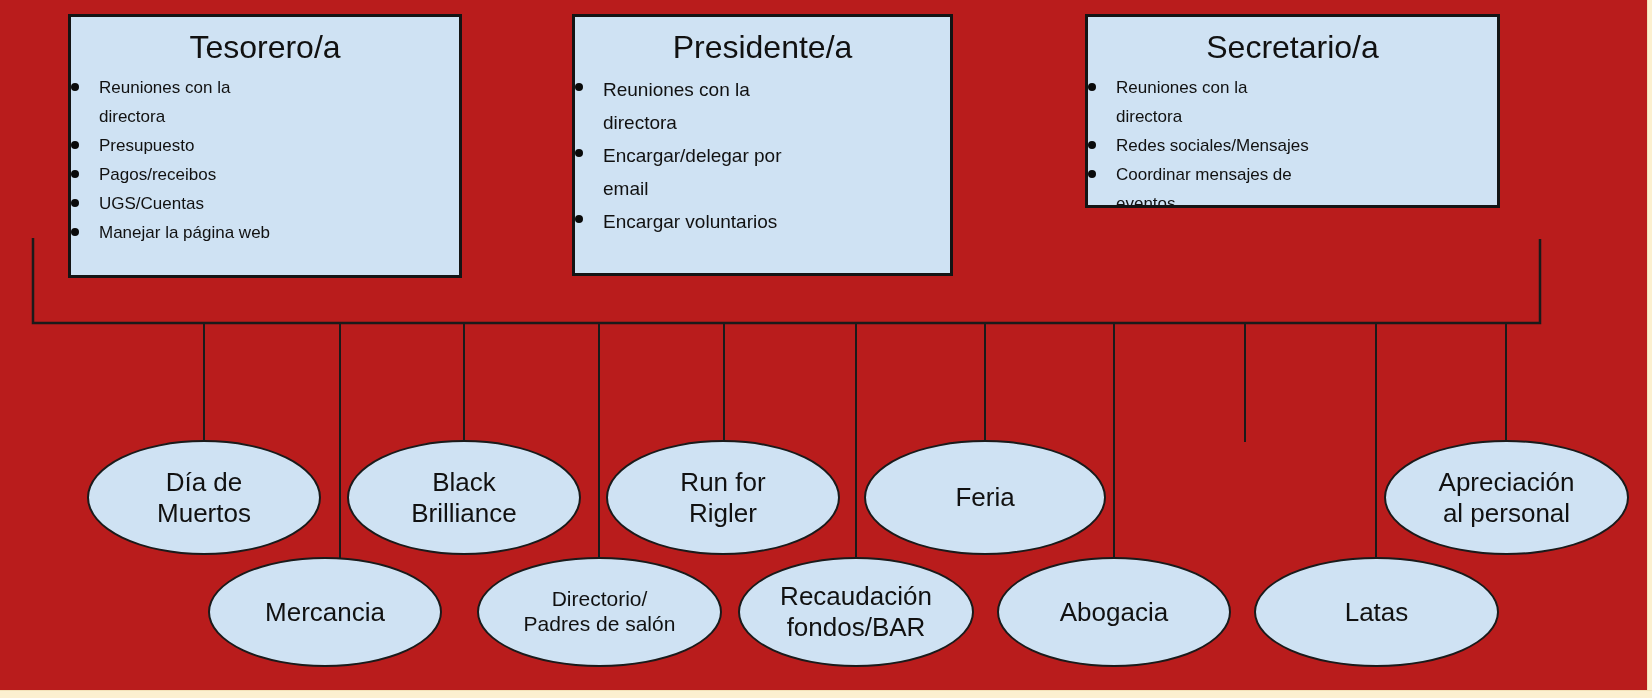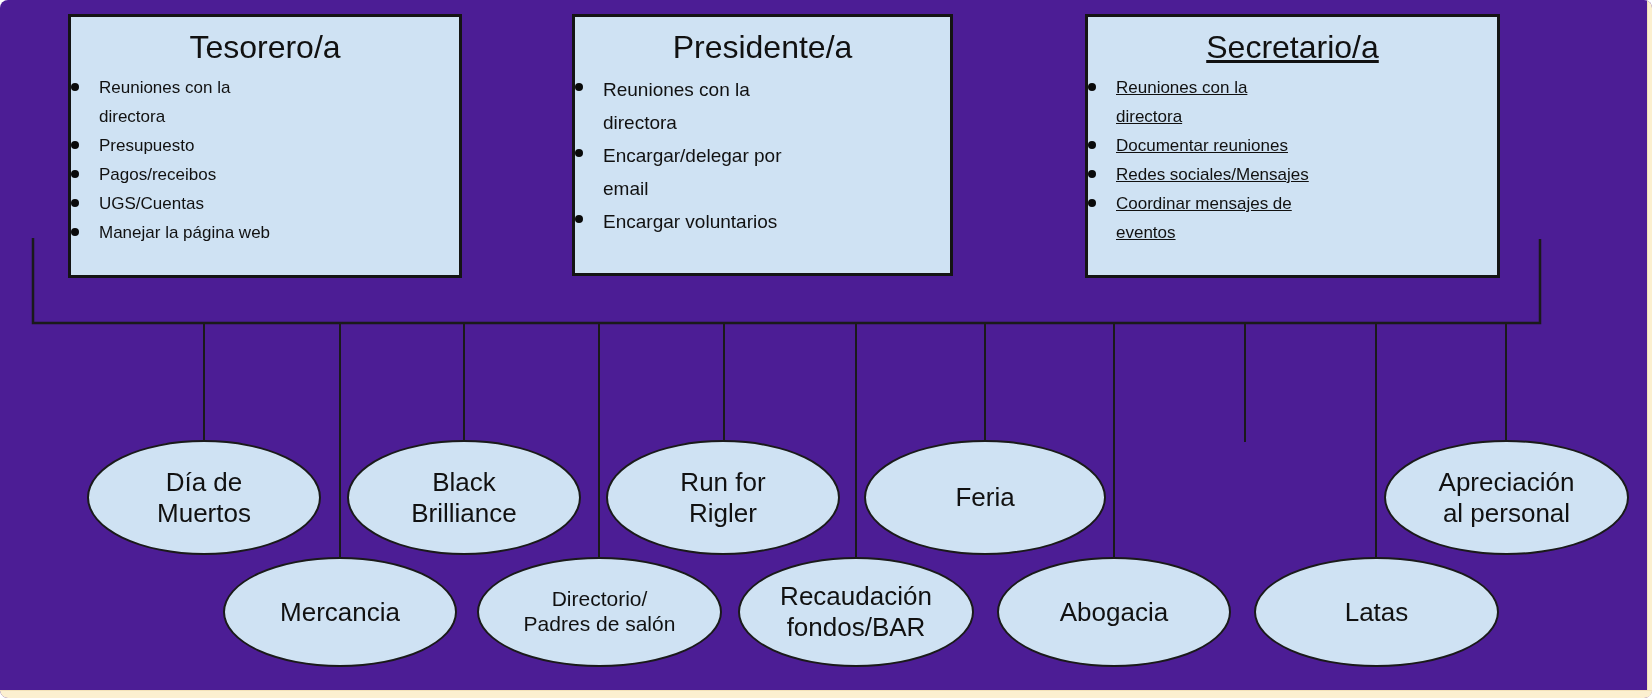--- a/index.html
+++ b/index.html
@@ -1,23 +1,22 @@
 <!DOCTYPE html>
 <html><head>
 <meta charset="utf-8">
 <style>
   html,body{margin:0;padding:0;background:#ffffff;}
   .canvas{
     position:relative;
     width:1652px;height:698px;
-    background:#4c1d95;
+    background:#b91c1c;
     overflow:hidden;
     font-family:"Liberation Sans", sans-serif;
     color:#111111;
-    border-radius:8px;
   }
   svg.lines{position:absolute;left:0;top:0;z-index:1;}
   .role-box{
     position:absolute;
     box-sizing:border-box;
     background:#cfe2f3;
     border:3px solid #141414;
     overflow:hidden;
     z-index:2;
   }
@@ -111,26 +110,25 @@
     <div class="role-title">Presidente/a</div>
     <ul class="duties duties-b">
       <li>Reuniones con la
 directora</li>
       <li>Encargar/delegar por
 email</li>
       <li>Encargar voluntarios</li>
     </ul>
   </div>
 
-  <div class="role-box" style="left:1085px;top:14px;width:415px;height:264px;text-decoration:underline;">
+  <div class="role-box" style="left:1085px;top:14px;width:415px;height:194px;">
     <div class="role-title">Secretario/a</div>
     <ul class="duties duties-c">
       <li>Reuniones con la
 directora</li>
-      <li>Documentar reuniones</li>
       <li>Redes sociales/Mensajes</li>
       <li>Coordinar mensajes de
 eventos</li>
     </ul>
   </div>
 
   <div class="ellipse" style="left:87px;top:440px;width:234px;height:115px;">
     <span class="ellipse-label">Día de
 Muertos</span>
   </div>
@@ -143,21 +141,21 @@
 Rigler</span>
   </div>
   <div class="ellipse" style="left:864px;top:440px;width:242px;height:115px;">
     <span class="ellipse-label">Feria</span>
   </div>
   <div class="ellipse" style="left:1384px;top:440px;width:245px;height:115px;">
     <span class="ellipse-label">Apreciación
 al personal</span>
   </div>
 
-  <div class="ellipse" style="left:223px;top:557px;width:234px;height:110px;">
+  <div class="ellipse" style="left:208px;top:557px;width:234px;height:110px;">
     <span class="ellipse-label">Mercancia</span>
   </div>
   <div class="ellipse" style="left:477px;top:557px;width:245px;height:110px;">
     <span class="ellipse-label small">Directorio/
 Padres de salón</span>
   </div>
   <div class="ellipse" style="left:738px;top:557px;width:236px;height:110px;">
     <span class="ellipse-label">Recaudación
 fondos/BAR</span>
   </div>

